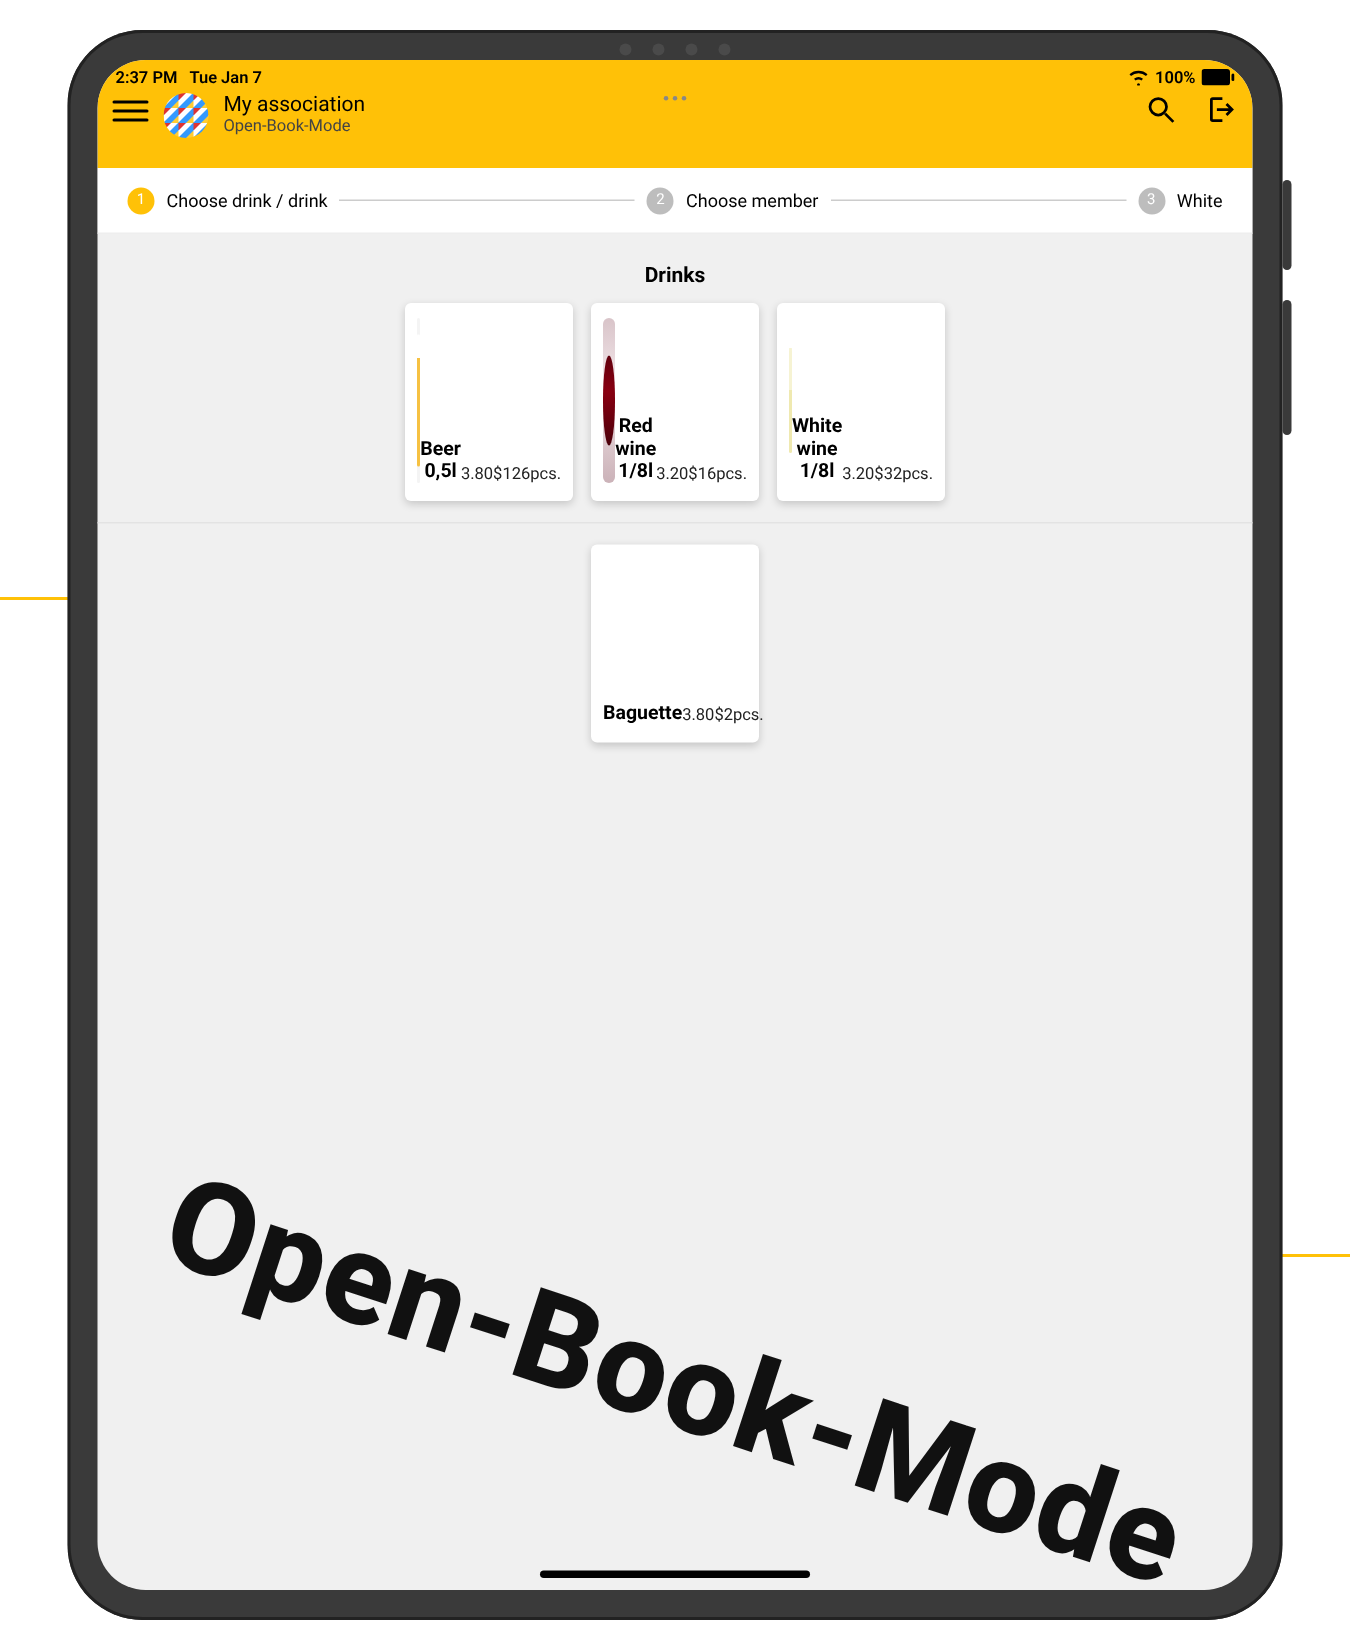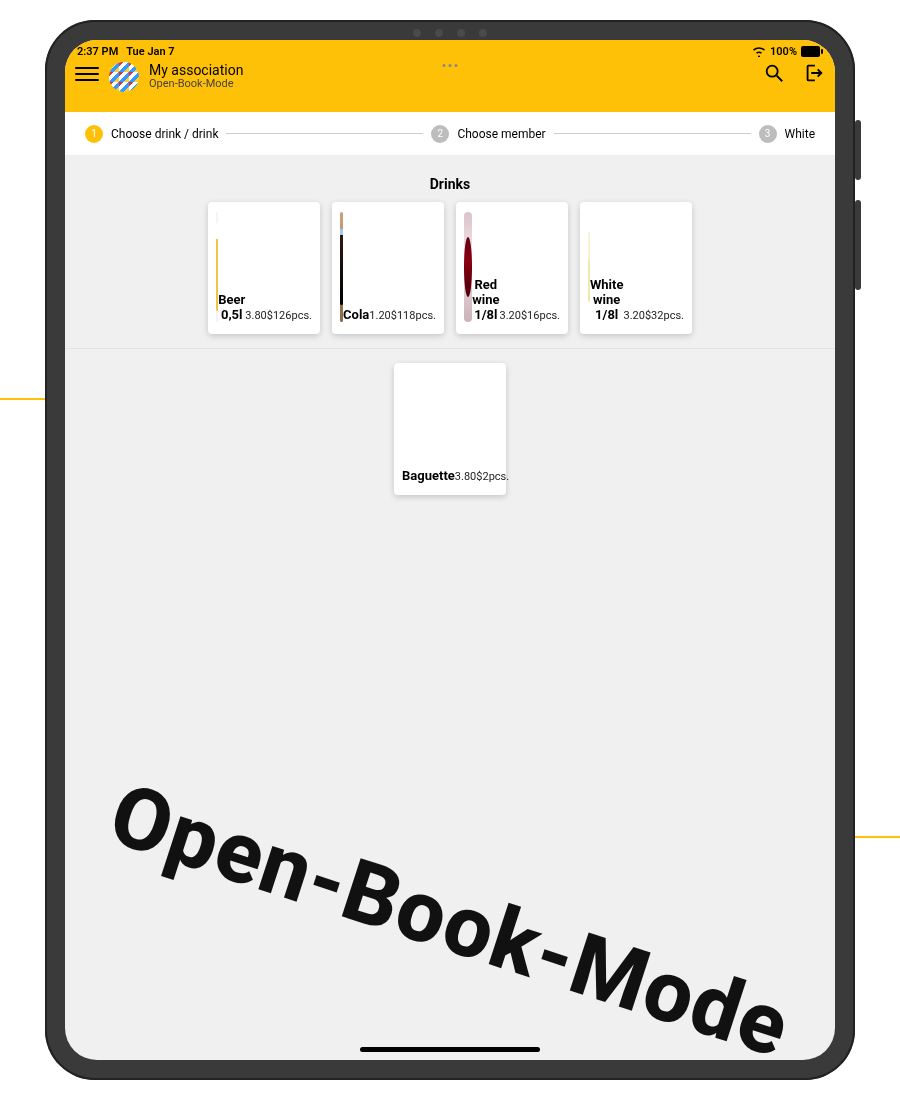--- a/index.html
+++ b/index.html
@@ -277,28 +277,20 @@
 
         <div class="card">
           <div class="card-img beer-bg">
               <div class="beer-glass"></div>
             </div>
           <div class="card-name">Beer 0,5l</div>
           <div class="card-price">3.80$</div>
           <div class="card-stock">126pcs.</div>
         </div>
 
-        <div class="card">
-          <div class="card-img cola-bg">
-              <div class="cola-glass"></div>
-            </div>
-          <div class="card-name">Cola</div>
-          <div class="card-price">1.20$</div>
-          <div class="card-stock">118pcs.</div>
-        </div>
 
         <div class="card">
           <div class="card-img wine-bg">
               <div class="wine-red"></div>
             </div>
           <div class="card-name">Red wine 1/8l</div>
           <div class="card-price">3.20$</div>
           <div class="card-stock">16pcs.</div>
         </div>
 

